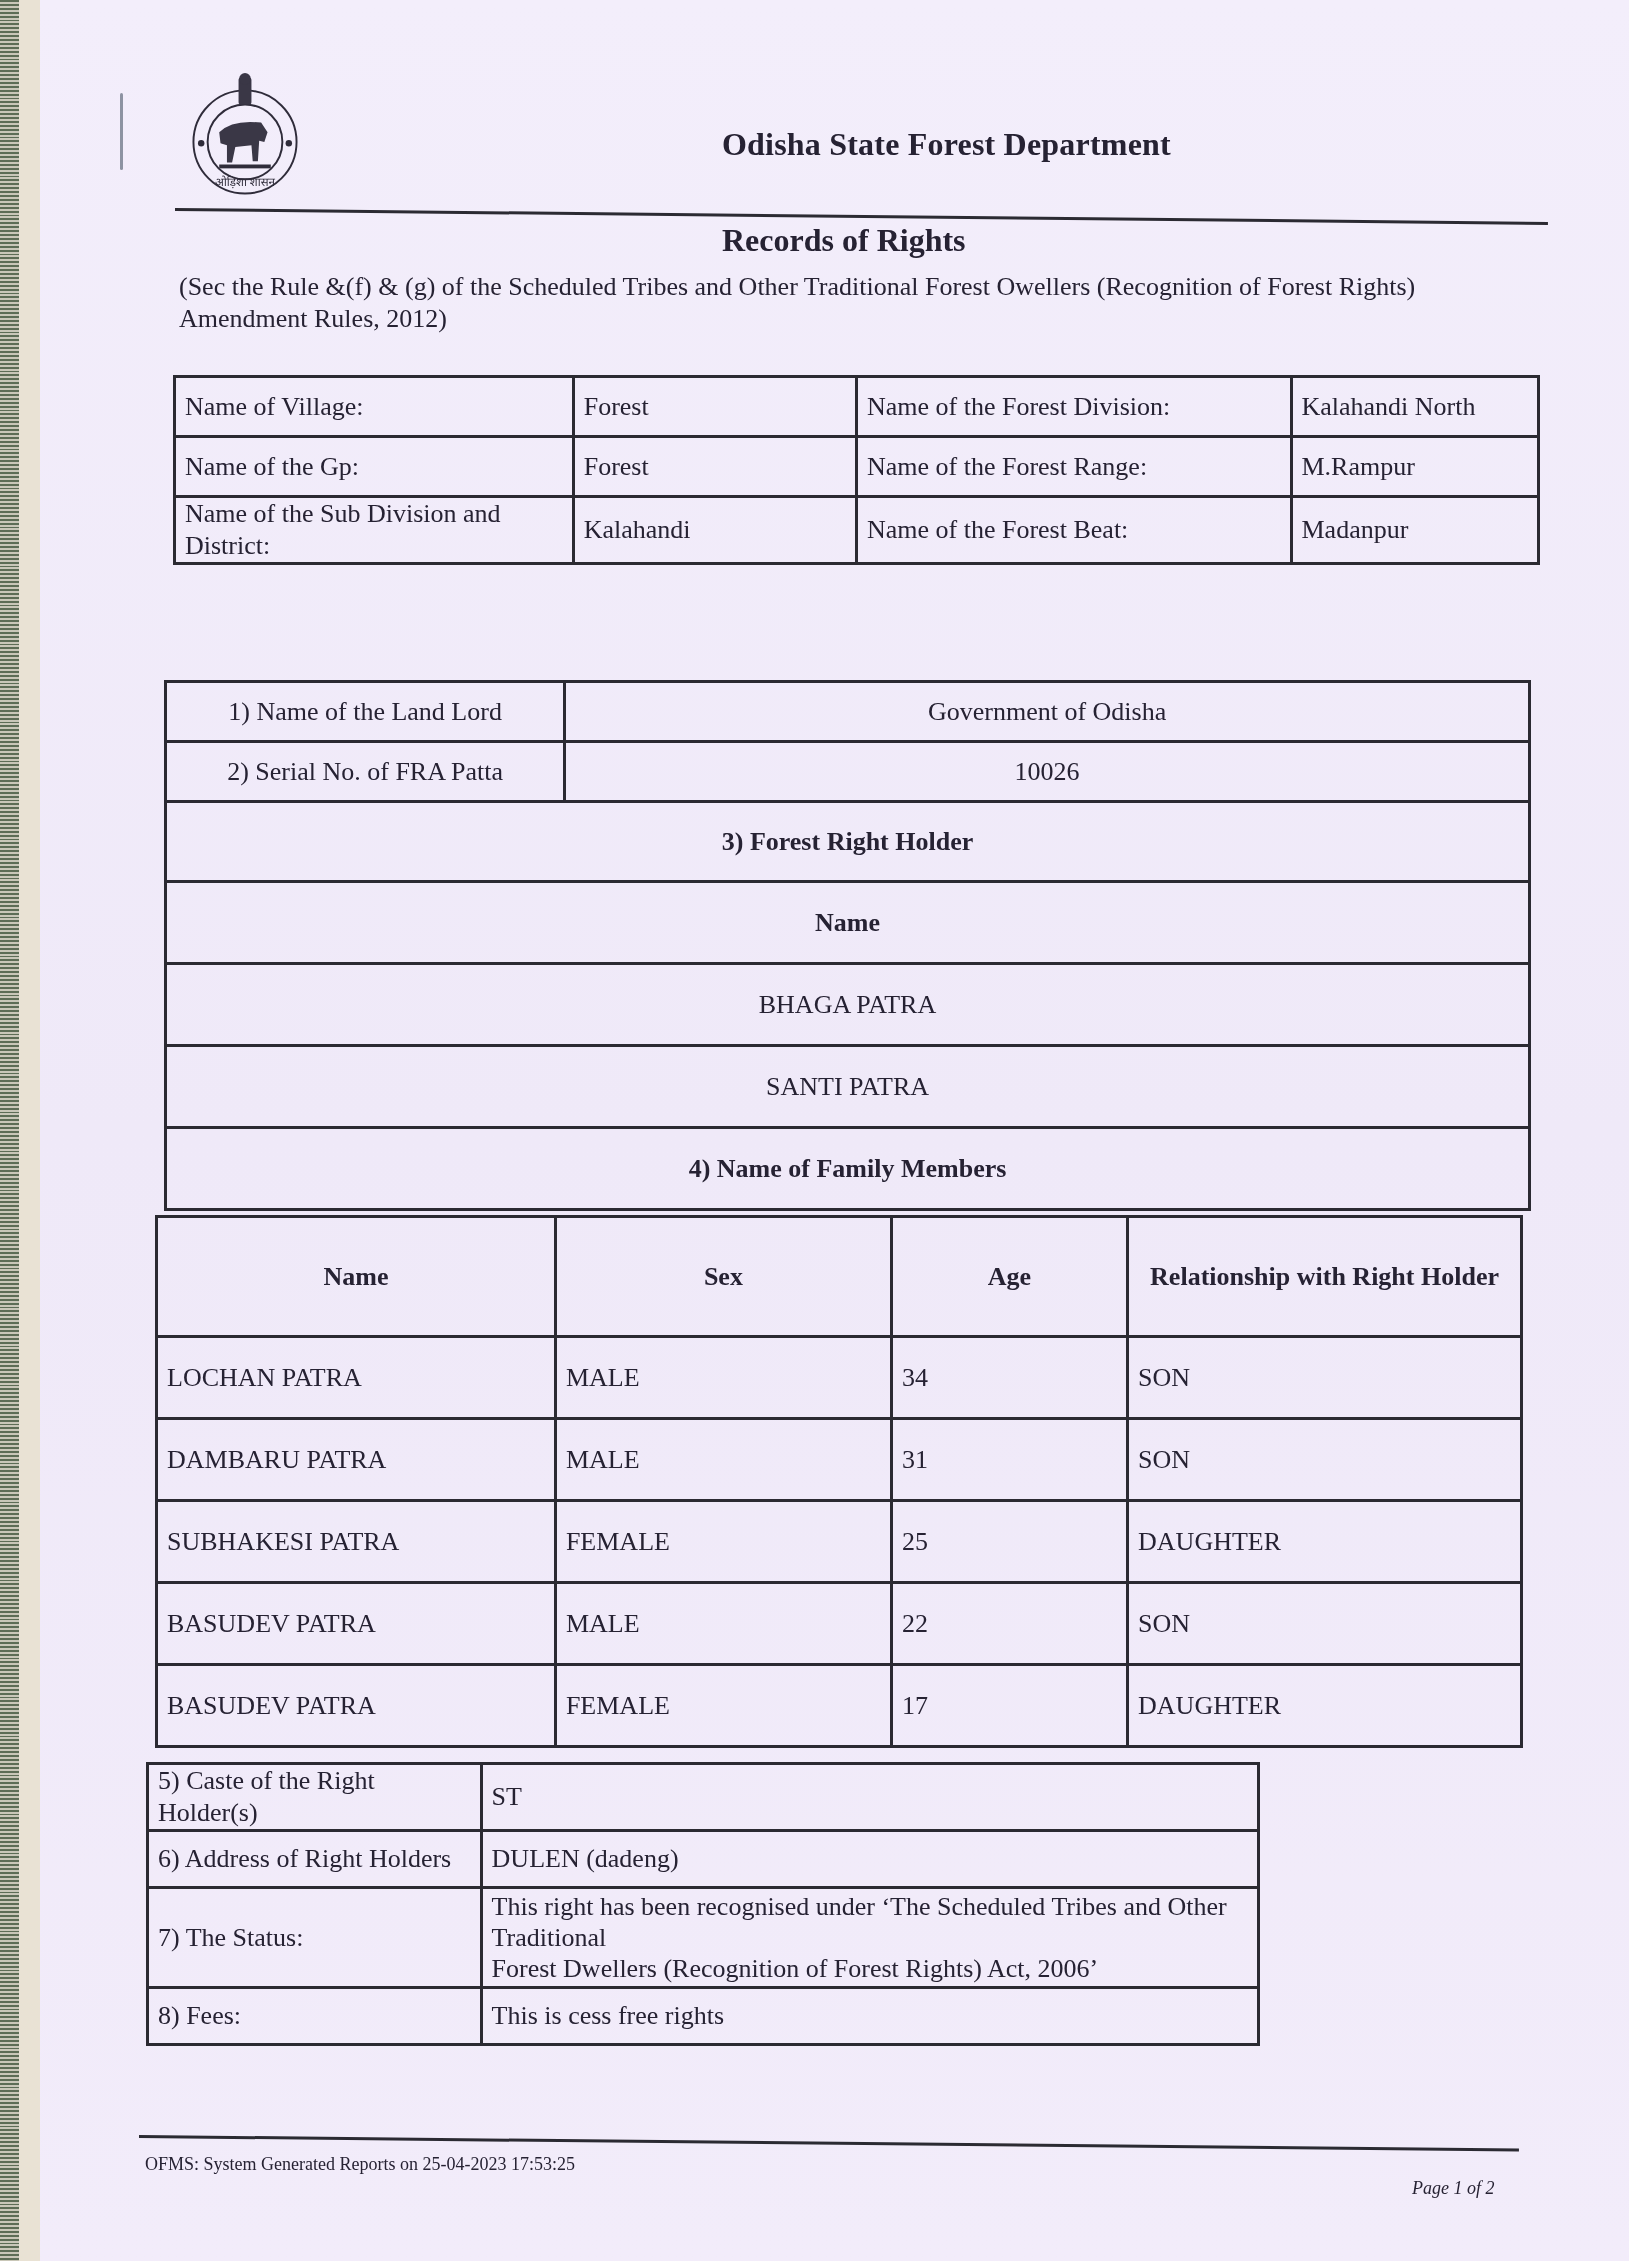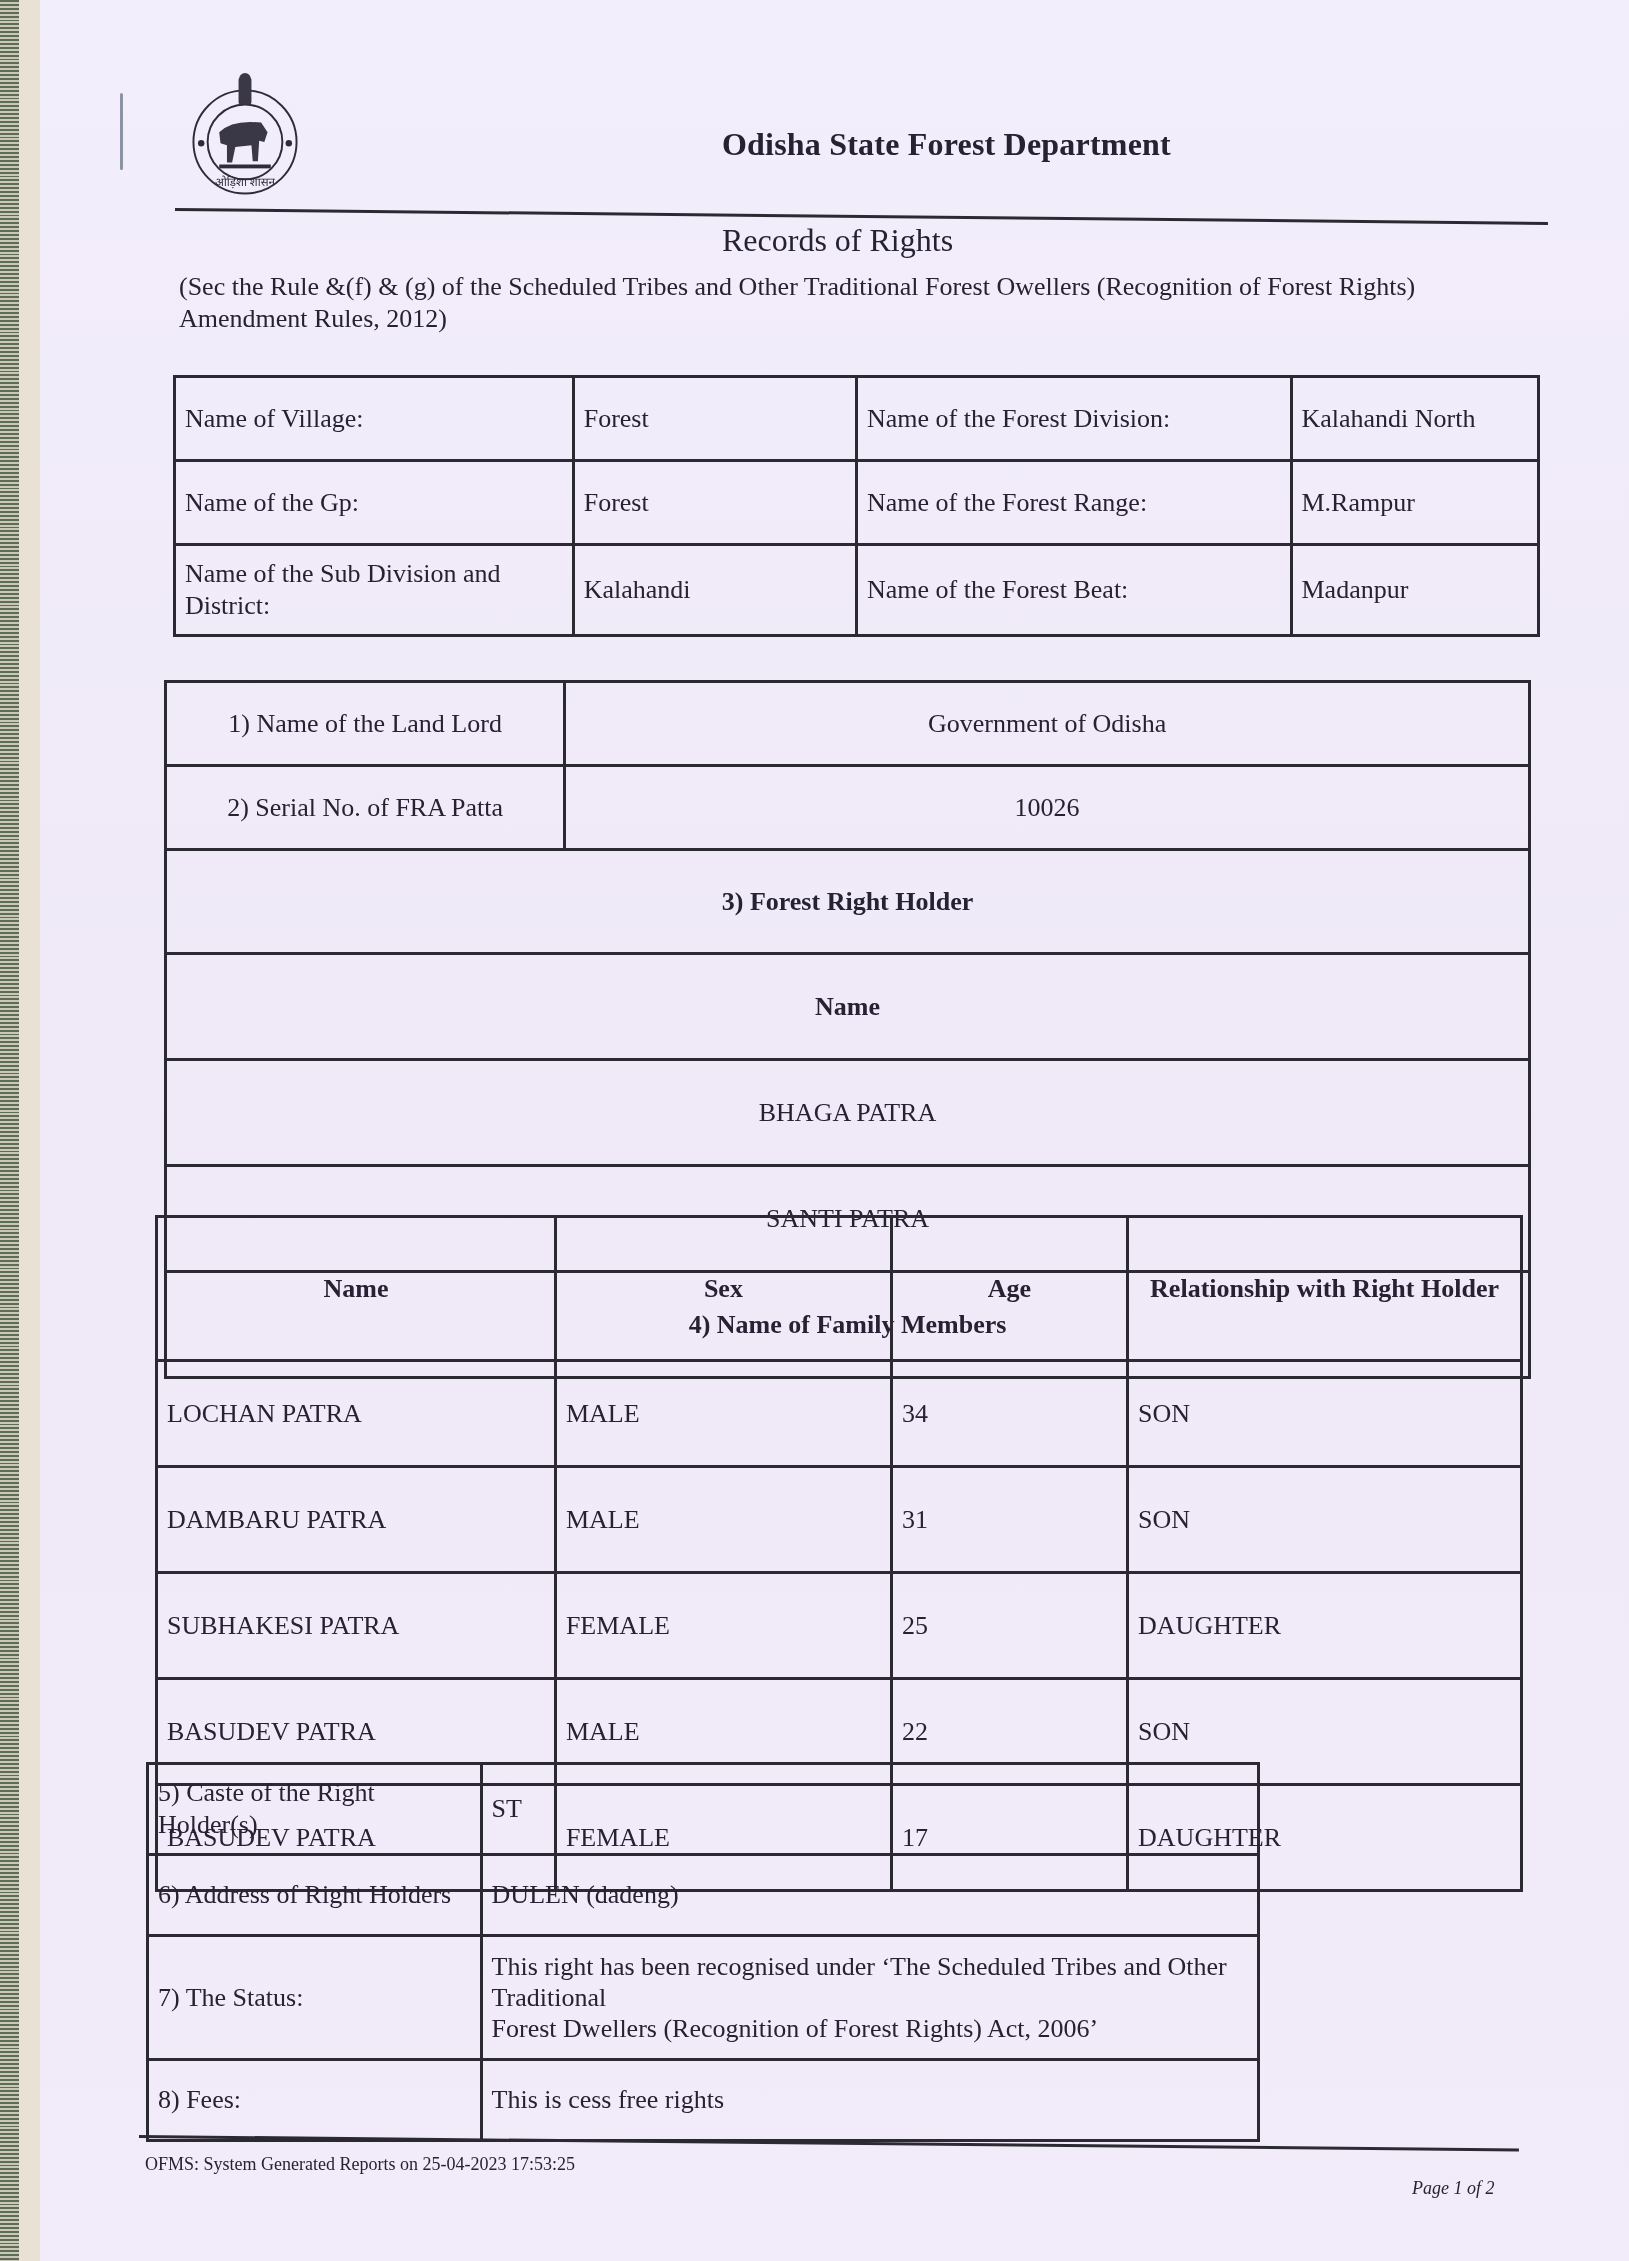--- a/index.html
+++ b/index.html
@@ -30,31 +30,31 @@
   .dept-title {
     position: absolute; left: 722px; top: 126px;
     font-size: 32px; font-weight: bold; letter-spacing: 0.2px;
   }
   .rule-top {
     position: absolute; left: 175px; top: 208px; width: 1373px; height: 3.2px;
     background: #2b2a32; transform: rotate(0.58deg); transform-origin: left center;
   }
   .rot-title {
     position: absolute; left: 722px; top: 222px;
-    font-size: 32px; font-weight: normal;
+    font-size: 32px; font-weight: bold;
   }
   .subtitle {
     position: absolute; left: 179px; top: 271px; width: 1341px;
     font-size: 26px; line-height: 32px;
   }
 
   table.grid { position: absolute; border-collapse: collapse; }
   table.grid td {
     border: 3.2px solid #2b2a32; font-size: 26px; vertical-align: middle;
-    padding: 12px 9px; line-height: 32px;
+    padding: 0 9px; line-height: 32px;
   }
 
   .info-table { left: 173px; top: 375px; width: 1367px; }
   .info-table td { height: 57px; }
 
   .main-table { left: 164px; top: 680px; width: 1367px; }
   .main-table td { height: 57px; text-align: center; }
   .main-table td.section { height: 77px; font-weight: bold; }
   .main-table td.tall { height: 79px; }
 

